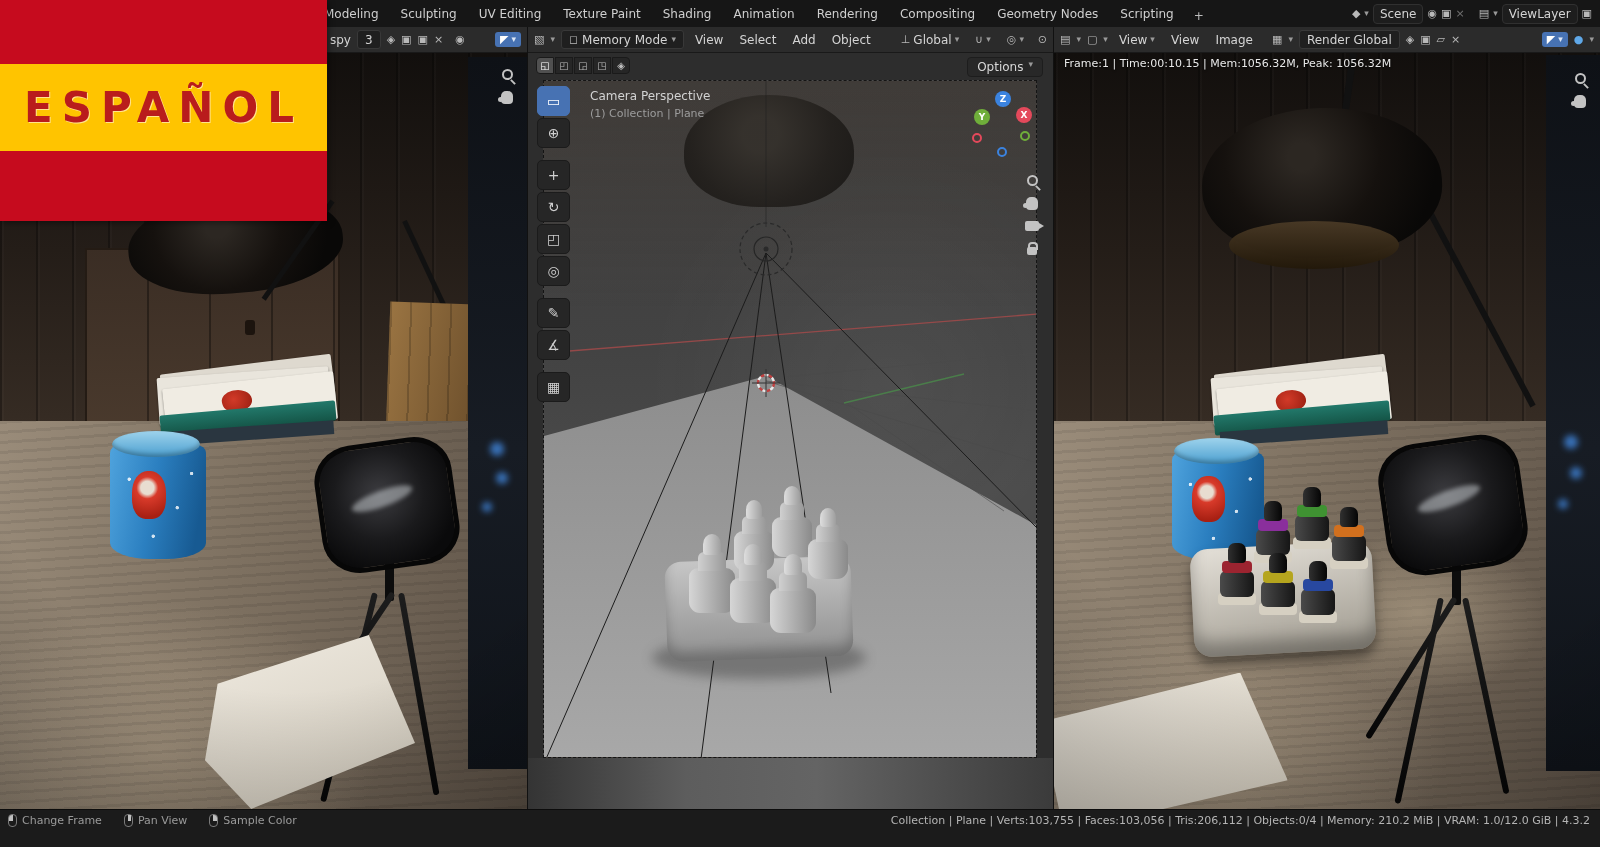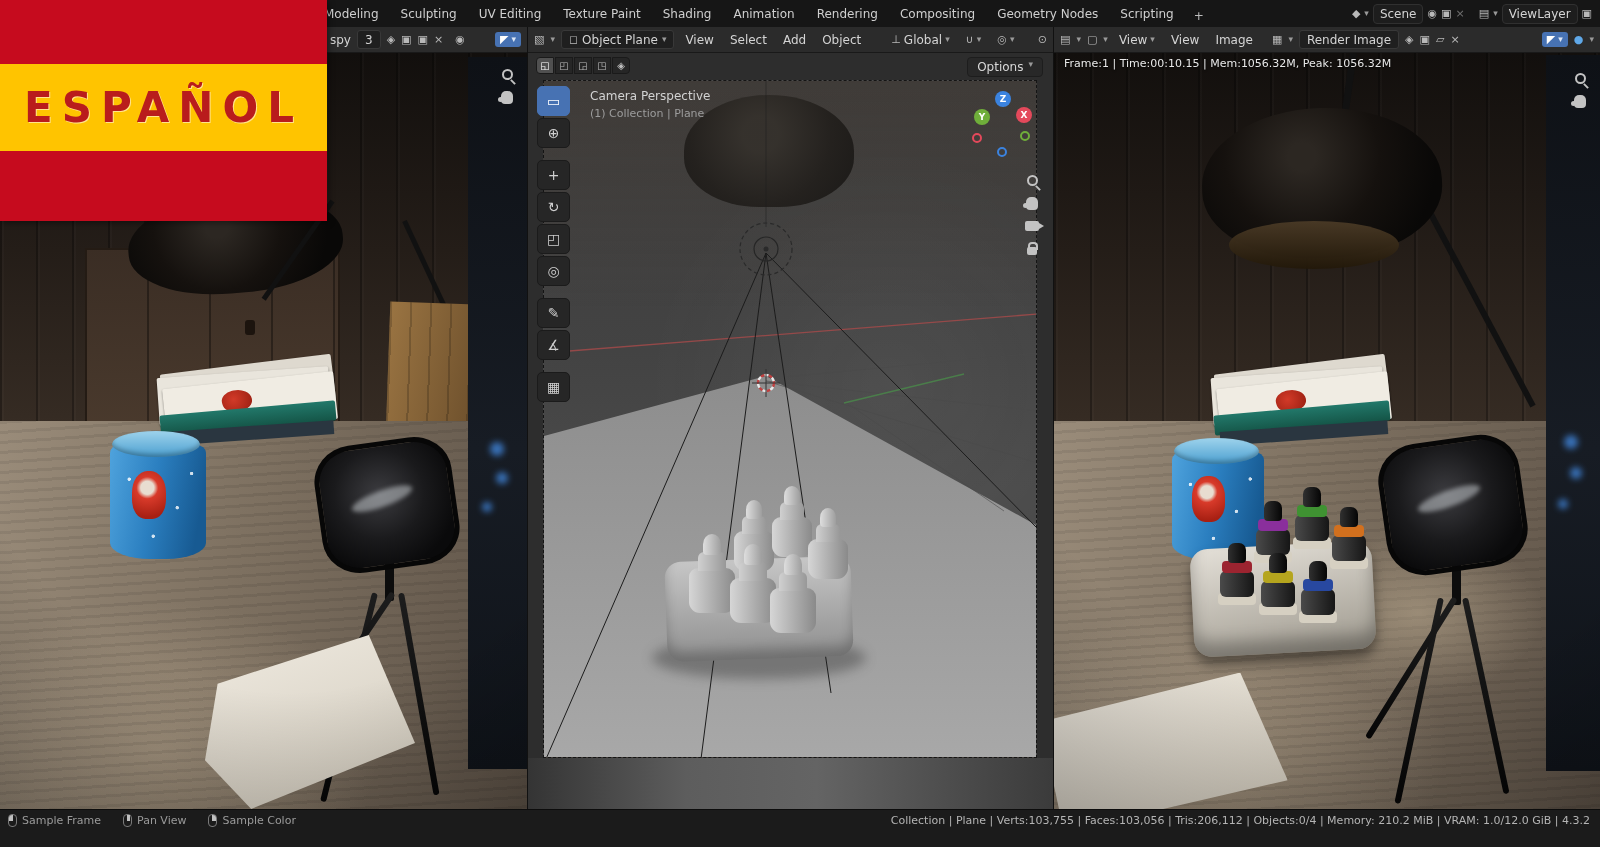--- a/index.html
+++ b/index.html
@@ -256,21 +256,21 @@
         </div>
       </div>
     </div>
 
     <div class="editor ed-mid">
       <div class="ed-header">
         <span class="ico">▧</span>
         <span class="ico caret">▾</span>
         <span class="hfield">
           <span class="ico">◻</span>
-          <span>Object Plane</span>
+          <span>Memory Mode</span>
           <span class="ico caret">▾</span>
         </span>
         <span class="menu">View</span>
         <span class="menu">Select</span>
         <span class="menu">Add</span>
         <span class="menu">Object</span>
         <span class="hbtn" style="margin-left:14px;">
           <span class="ico">⊥</span>
           <span>Global</span>
           <span class="ico caret">▾</span>
@@ -415,21 +415,21 @@
         <span class="ico caret">▾</span>
         <span class="hbtn">
           <span>View</span>
           <span class="ico caret">▾</span>
         </span>
         <span class="menu">View</span>
         <span class="menu">Image</span>
         <span class="ico" style="margin-left:8px;">▦</span>
         <span class="ico caret">▾</span>
         <span class="hfield">
-          <span>Render Image</span>
+          <span>Render Global</span>
         </span>
         <span class="ico">◈</span>
         <span class="ico">▣</span>
         <span class="ico">▱</span>
         <span class="ico">×</span>
         <span class="bluebtn" style="margin-left:auto;">
           <span class="ico" style="color:#fff;">◤</span>
           <span class="ico caret" style="color:#dce6f5;">▾</span>
         </span>
         <span class="ico" style="color:#5fa8e8;">●</span>
@@ -512,21 +512,21 @@
           <span class="i-mag"></span>
           <span class="i-hand"></span>
         </div>
       </div>
     </div>
   </div>
 
   <div class="statusbar">
     <span class="hint">
       <span class="i-mouse m-left"></span>
-      <span>Sample Frame</span>
+      <span>Change Frame</span>
     </span>
     <span class="hint">
       <span class="i-mouse m-mid"></span>
       <span>Pan View</span>
     </span>
     <span class="hint">
       <span class="i-mouse m-right"></span>
       <span>Sample Color</span>
     </span>
     <span class="stats">Collection | Plane | Verts:103,755 | Faces:103,056 | Tris:206,112 | Objects:0/4 | Memory: 210.2 MiB | VRAM: 1.0/12.0 GiB | 4.3.2</span>

